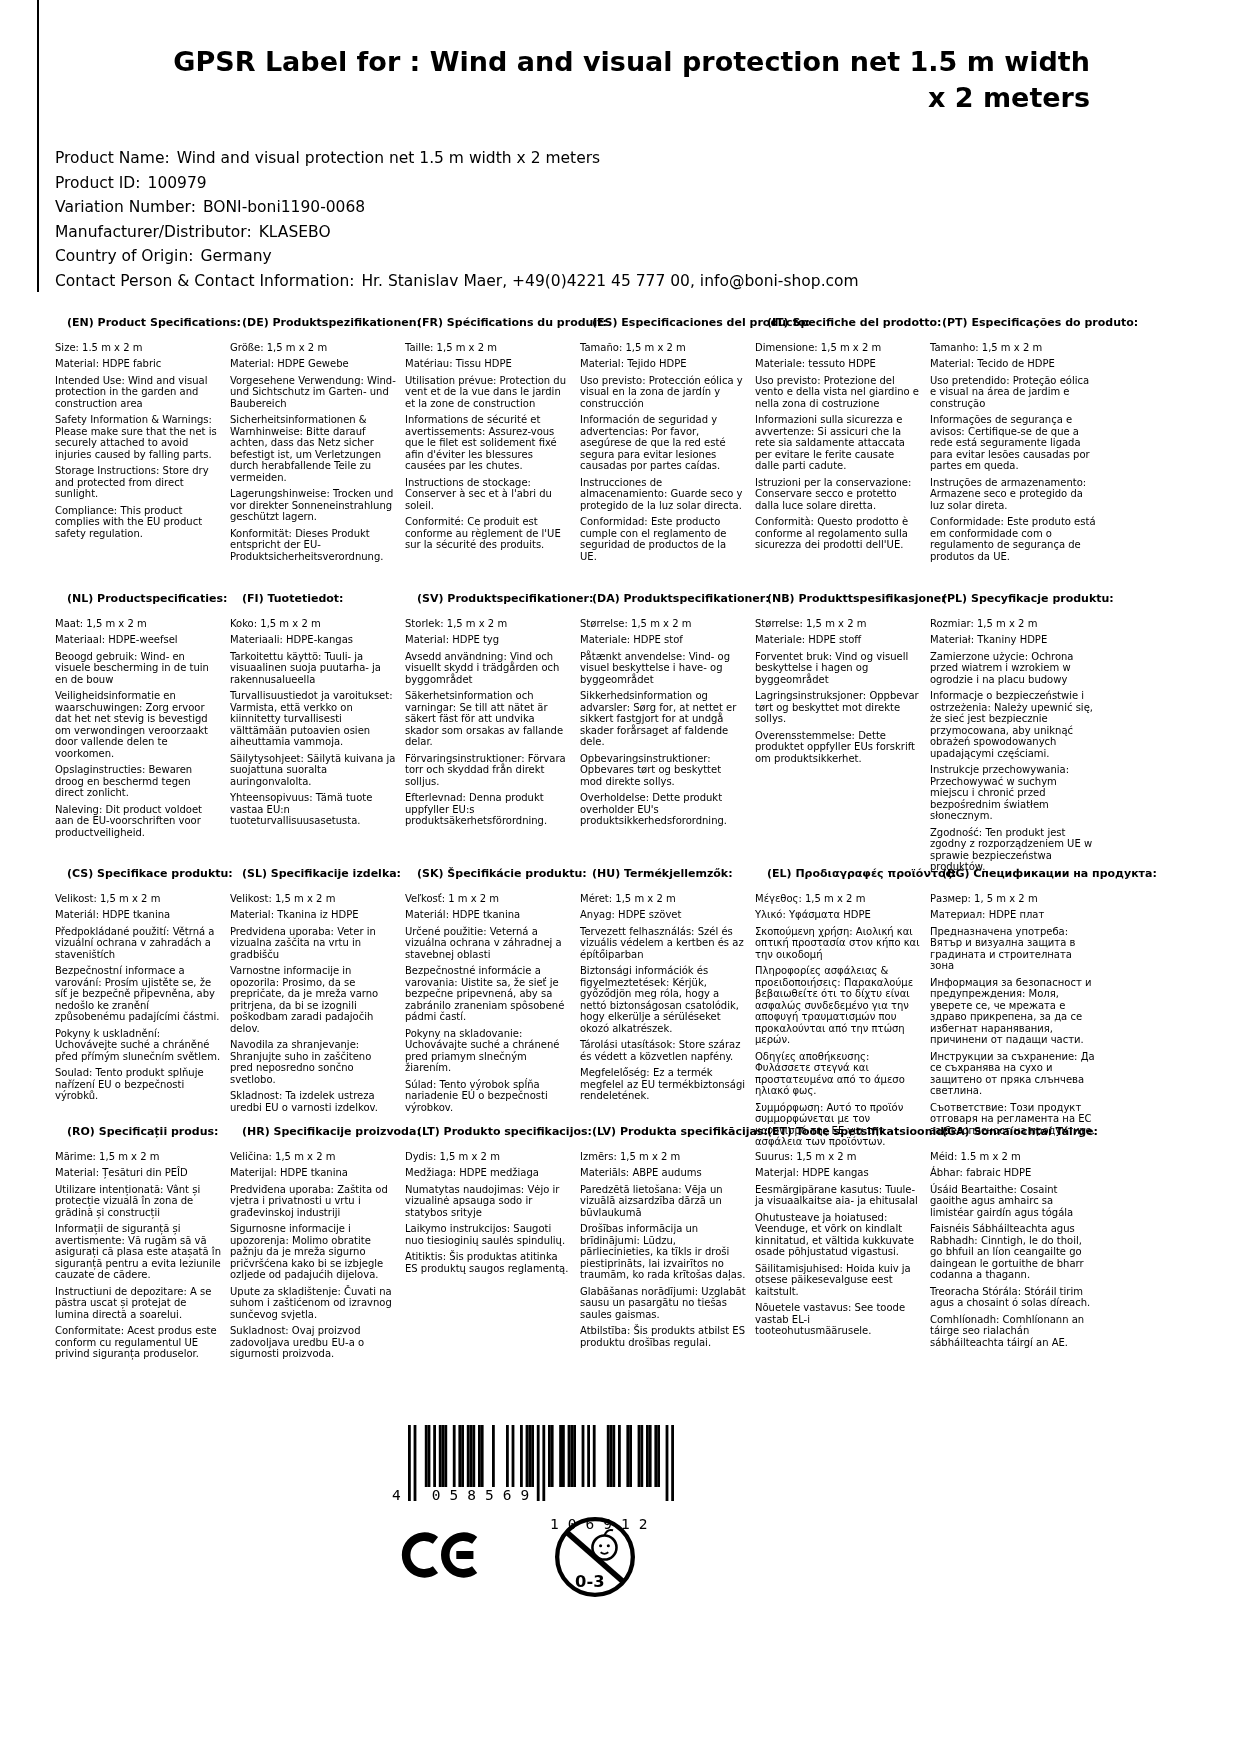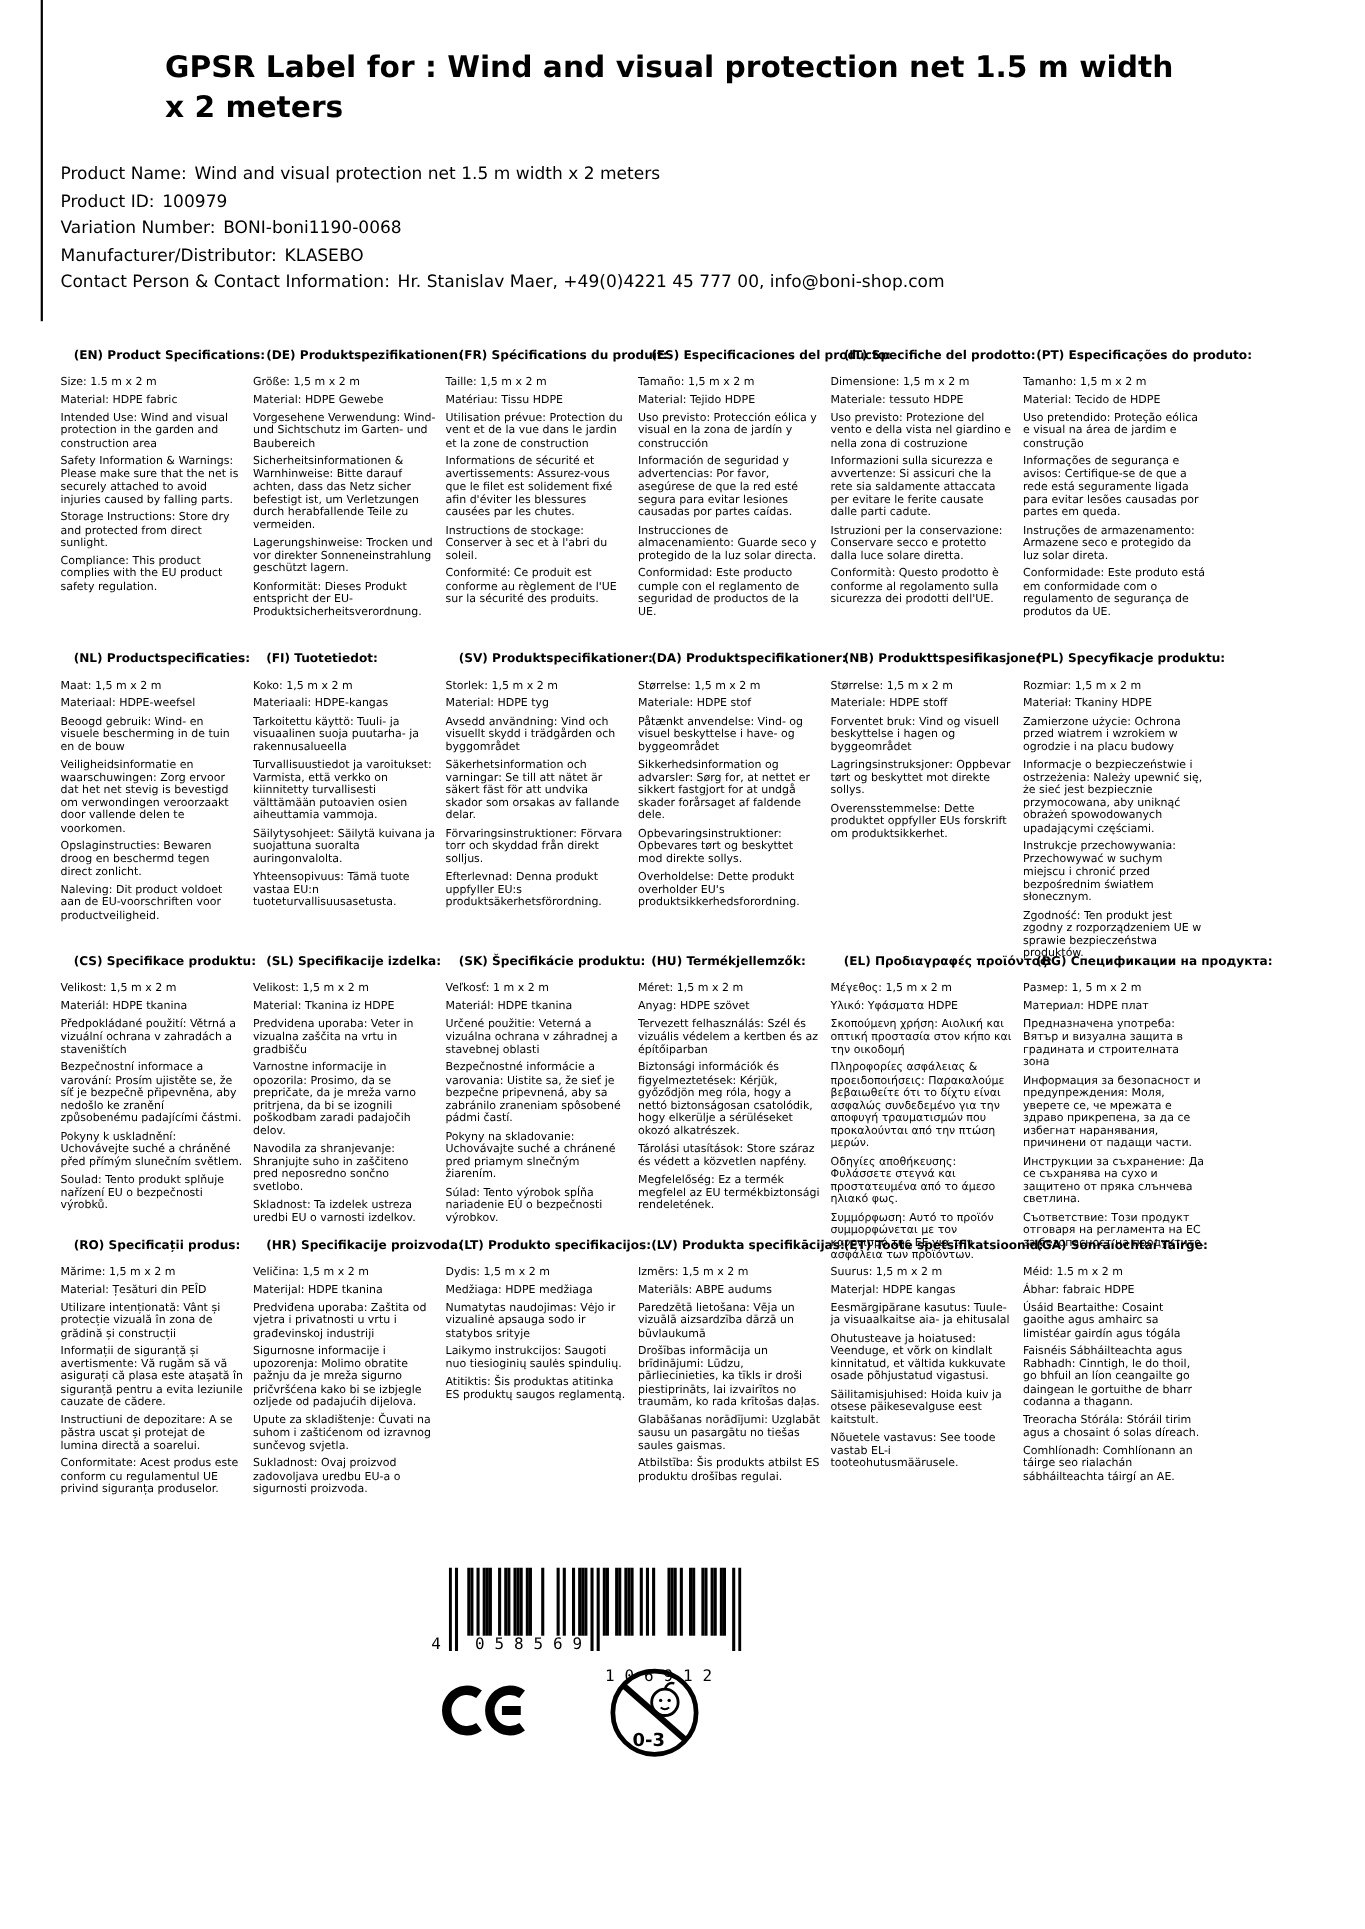--- a/index.html
+++ b/index.html
@@ -1,19 +1,19 @@
 <!DOCTYPE html>
 <html><head>
 <meta charset="utf-8">
 <style>
   html,body{margin:0;padding:0;}
   body{width:1241px;height:1754px;position:relative;background:#ffffff;color:#000;
        font-family:"DejaVu Sans","Liberation Sans",sans-serif;}
   .crop-mark{position:absolute;left:37px;top:0;width:2px;height:292px;background:#000;}
-  .title{position:absolute;top:44px;left:150px;width:940px;text-align:left;
+  .title{position:absolute;top:44px;left:150px;width:940px;text-align:right;
          font-size:27px;font-weight:bold;line-height:1.32;margin:0;}
   .info{position:absolute;left:55px;top:146px;font-size:15.5px;line-height:24.6px;}
   .info-row b{font-weight:normal;}
   .info-row .val{margin-left:7px;font-weight:normal;}
   .spec-row{position:absolute;left:55px;display:grid;grid-template-columns:repeat(6,175px);}
   #row1{top:305px;} #row2{top:581px;} #row3{top:856px;} #row4{top:1114px;}
   .block{width:166px;font-size:10px;line-height:11.5px;overflow-wrap:break-word;}
   .block h3{font-size:11px;line-height:12.5px;margin:12px;font-weight:bold;white-space:nowrap;}
   .block p{margin:0 0 5px 0;}
   .barcode{position:absolute;left:392px;top:1425px;width:300px;height:80px;}
@@ -32,20 +32,21 @@
 
 <div class="crop-mark"></div>
 
 <h1 class="title">GPSR Label for : Wind and visual protection net 1.5 m width x 2 meters</h1>
 
 <div class="info">
   <div class="info-row"><b>Product Name:</b><span class="val">Wind and visual protection net 1.5 m width x 2 meters</span></div>
   <div class="info-row"><b>Product ID:</b><span class="val">100979</span></div>
   <div class="info-row"><b>Variation Number:</b><span class="val">BONI-boni1190-0068</span></div>
   <div class="info-row"><b>Manufacturer/Distributor:</b><span class="val">KLASEBO</span></div>
+  <div class="info-row"><b>Country of Origin:</b><span class="val">Germany</span></div>
   <div class="info-row"><b>Contact Person &amp; Contact Information:</b><span class="val">Hr. Stanislav Maer, +49(0)4221 45 777 00, info@boni-shop.com</span></div>
 </div>
 
 <div class="spec-row" id="row1">
     <div class="block">
       <h3>(EN) Product Specifications:</h3>
       <p>Size: 1.5 m x 2 m</p>
       <p>Material: HDPE fabric</p>
       <p>Intended Use: Wind and visual protection in the garden and construction area</p>
       <p>Safety Information &amp; Warnings: Please make sure that the net is securely attached to avoid injuries caused by falling parts.</p>

